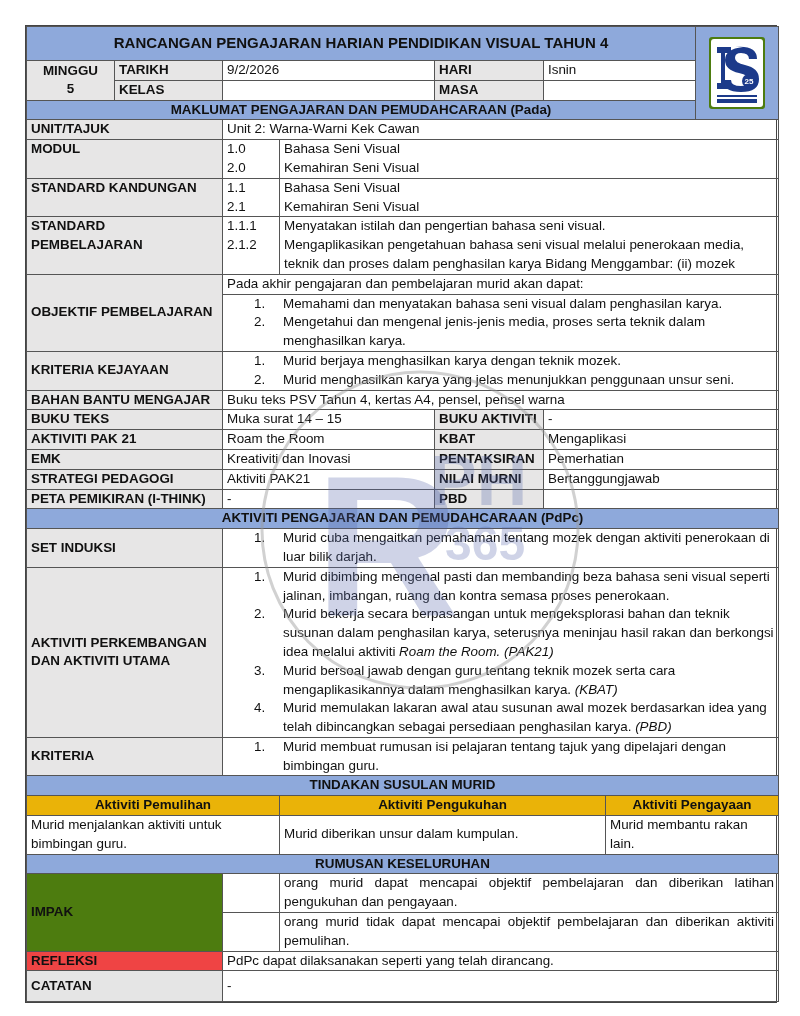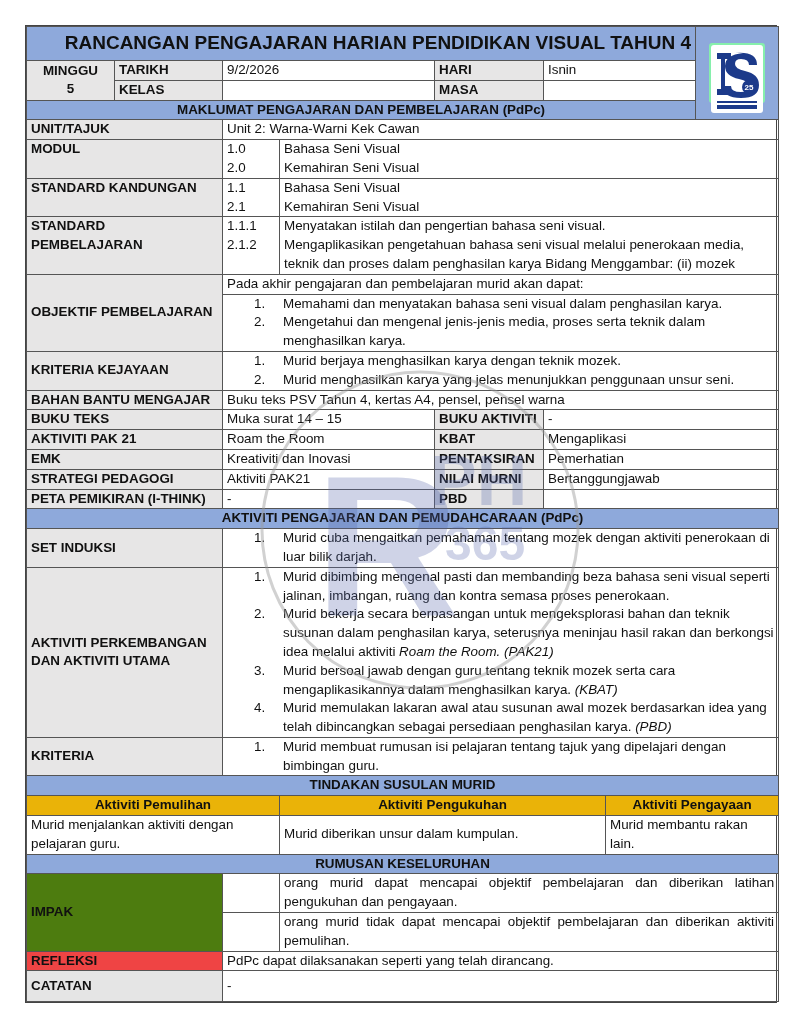--- a/index.html
+++ b/index.html
@@ -1,27 +1,27 @@
 <!DOCTYPE html>
 <html><head>
 <meta charset="utf-8">
 <style>
   html, body { margin: 0; padding: 0; background: #ffffff; }
   body { width: 800px; height: 1016px; position: relative; font-family: "Liberation Sans", sans-serif; color: #111; }
   .sheet { position: absolute; left: 25px; top: 25px; width: 752px; border: 1.5px solid #444; box-sizing: border-box; }
   table { border-collapse: collapse; width: 100%; table-layout: fixed; }
   td { border: 1px solid #555; padding: 0 4px; font-size: 13.4px; line-height: 18.8px; vertical-align: top; overflow: hidden; }
   .hdr { background: #8EA9DB; font-weight: bold; text-align: center; vertical-align: middle; }
-  .title { font-size: 19px; height: 33px; text-align: right; }
+  .title { font-size: 15px; height: 33px; }
   .lbl { background: #E7E6E6; font-weight: bold; }
   .mid { vertical-align: middle; }
   .ctr { text-align: center; }
   .sublbl { background: #eab308; font-weight: bold; text-align: center; }
   .logo-cell { background: #8EA9DB; text-align: center; vertical-align: middle; padding: 0; }
-  .logo { width: 56px; height: 60px; margin: 0 auto; background: #86efac; border-radius: 3px; position: relative; }
+  .logo { width: 56px; height: 72px; margin: 0 auto; background: #4d7c0f; border-radius: 3px; position: relative; }
   .ol { margin: 0; padding: 0; list-style: none; }
   .ol li { position: relative; padding-left: 56px; }
   .ol li .num { position: absolute; left: 27px; top: 0; }
   .it { font-style: italic; }
   .just { text-align: justify; }
   .wm { position: absolute; left: 255px; top: 365px; width: 330px; height: 330px; pointer-events: none; }
 </style>
 </head>
 <body>
 
@@ -67,21 +67,21 @@
     <td colspan="2">Isnin</td>
   </tr>
   <tr>
     <td class="lbl">KELAS</td>
     <td colspan="2"></td>
     <td class="lbl">MASA</td>
     <td colspan="2"></td>
   </tr>
 
   <tr>
-    <td colspan="7" class="hdr">MAKLUMAT PENGAJARAN DAN PEMBELAJARAN (PdPc)</td>
+    <td colspan="7" class="hdr">MAKLUMAT PENGAJARAN DAN PEMUDAHCARAAN (Pada)</td>
   </tr>
 
   <tr>
     <td colspan="2" class="lbl">UNIT/TAJUK</td>
     <td colspan="6">Unit 2: Warna-Warni Kek Cawan</td>
   </tr>
 
   <tr>
     <td colspan="2" class="lbl">MODUL</td>
     <td>
@@ -217,21 +217,21 @@
 
   <tr>
     <td colspan="8" class="hdr">TINDAKAN SUSULAN MURID</td>
   </tr>
   <tr>
     <td colspan="3" class="sublbl">Aktiviti Pemulihan</td>
     <td colspan="3" class="sublbl">Aktiviti Pengukuhan</td>
     <td colspan="2" class="sublbl">Aktiviti Pengayaan</td>
   </tr>
   <tr>
-    <td colspan="3">Murid menjalankan aktiviti dengan pelajaran guru.</td>
+    <td colspan="3">Murid menjalankan aktiviti untuk bimbingan guru.</td>
     <td colspan="3" class="mid">Murid diberikan unsur dalam kumpulan.</td>
     <td colspan="2" class="mid">Murid membantu rakan lain.</td>
   </tr>
 
   <tr>
     <td colspan="8" class="hdr">RUMUSAN KESELURUHAN</td>
   </tr>
   <tr>
     <td colspan="2" rowspan="2" class="lbl mid" style="background:#4d7c0f">IMPAK</td>
     <td></td>

